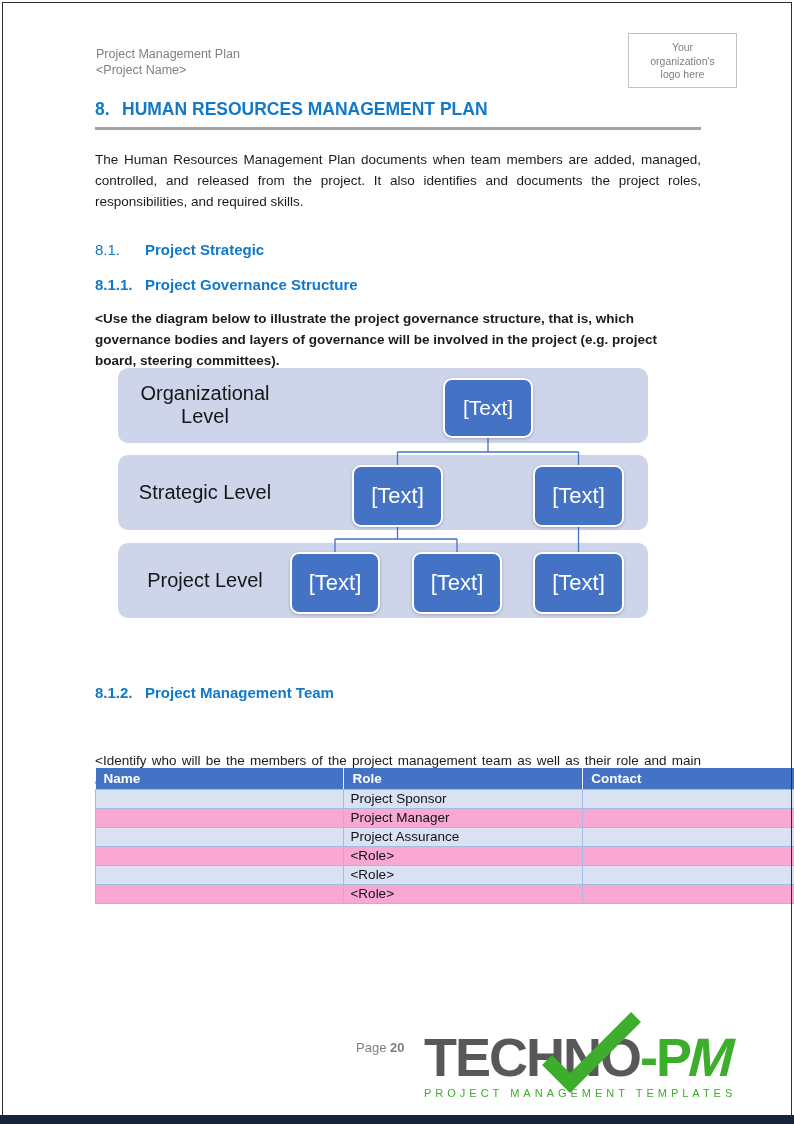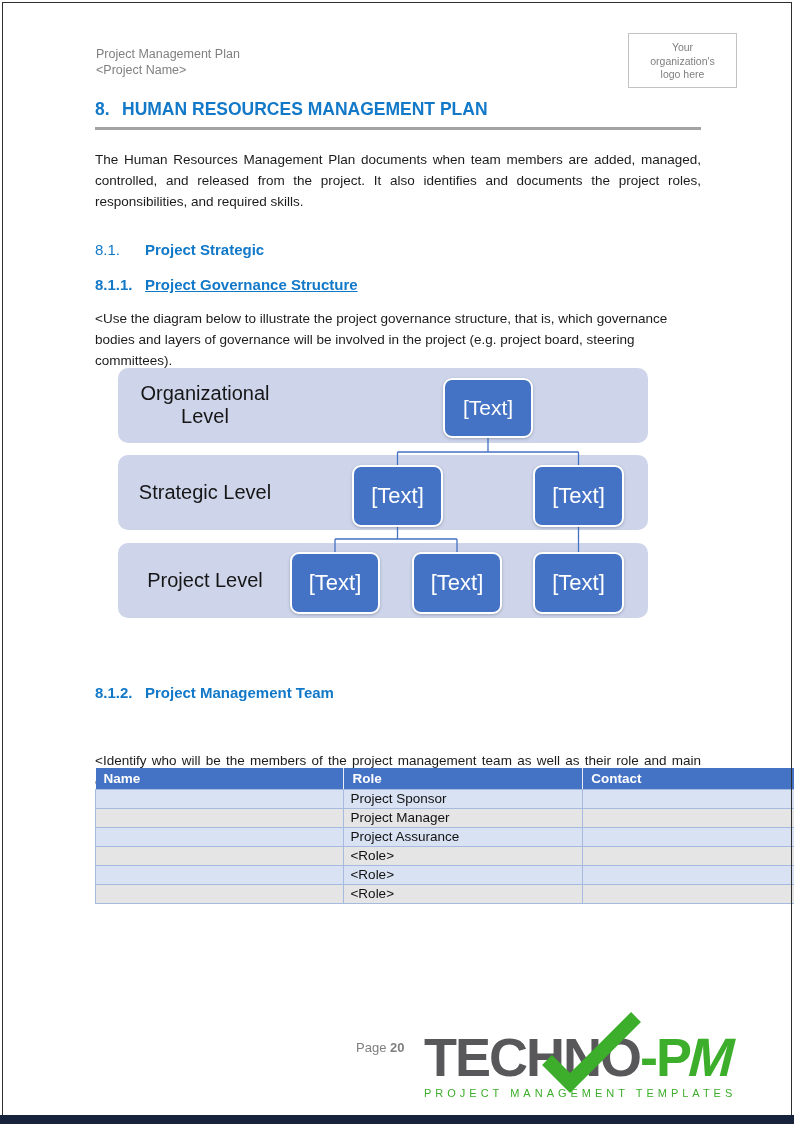--- a/index.html
+++ b/index.html
@@ -22,28 +22,28 @@
   }
   
   .h1 {
     position:absolute; left:95px; top:99px; width:606px;
     color:#1278c8; font-size:17.5px; font-weight:bold;
     border-bottom:3px solid #a3a3a3; padding-bottom:7px;
   }
   .h1 .num { display:inline-block; min-width:27px; }
   .para { position:absolute; left:95px; width:606px; font-size:13.5px; line-height:21px; color:#1b1b1b; text-align:justify; }
   .p-intro { top:149px; }
-  .p-811  { top:308px; text-align:left; }
+  .p-811  { top:308px; text-align:left;font-weight:bold; }
   .p-812  { top:750px; text-align:justify; }
   .h2, .h3 { position:absolute; left:95px; width:606px; color:#1278c8; font-size:15px; }
   .h2 { top:241px; font-weight:normal; }
   .h2 .ttl { font-weight:bold; }
   .h3 { font-weight:bold; }
   .h3 .ttl { font-weight:bold; }
-  .h3-811 { top:276px;text-decoration:underline; }
+  .h3-811 { top:276px; }
   .h3-812 { top:684px; }
   .h2 .num, .h3 .num { display:inline-block; min-width:50px; }
   
   .diagram { position:absolute; left:95px; top:368px; width:606px; height:250px; }
   .drow { position:absolute; left:23px; width:530px; height:75px; background:#ced5ea; border-radius:10px; }
   .drow1 { top:0; } .drow2 { top:87px; } .drow3 { top:175px; }
   .dlabel {
     position:absolute; left:30px; width:160px; text-align:center;
     font-size:20px; color:#161616; line-height:23px;
   }
@@ -61,21 +61,21 @@
   .dbox-p3  { left:438px; top:184px; width:91px; height:62px; }
   .connectors { position:absolute; left:0; top:0; width:606px; height:250px; z-index:1; }
   
   .team-table { position:absolute; left:95px; top:768px; width:732px; border-collapse:collapse; font-size:13.5px; }
   .team-table th {
     background:#4472c4; color:#ffffff; font-weight:bold; text-align:left;
     height:21px; padding:1px 8px; border-right:1px solid #e8edf8; border-bottom:1px solid #a6b9de;
   }
   .team-table th:last-child { border-right:1px solid #a6b9de; }
   .team-table td {
-    height:19px; padding:0 6px; color:#111; border:1px solid #a6b9de; background:#e5e5e5;
+    height:19px; padding:0 6px; color:#111; border:1px solid #a6b9de; background:#f9a8d4;
   }
   .team-table tr.band td { background:#d9e2f3; }
   .col-name { width:206px; } .col-role { width:198px; } .col-contact { width:202px; }
   
   .page-num { position:absolute; left:356px; top:1040px; font-size:13px; color:#7f7f7f; }
   .page-num b { font-weight:bold; }
   .brand { position:absolute; left:424px; top:1028px; width:352px; }
   .brand-word {
     position:relative; font-weight:bold; font-size:54px; line-height:58px;
     letter-spacing:-2px; white-space:nowrap; color:#58585a;

